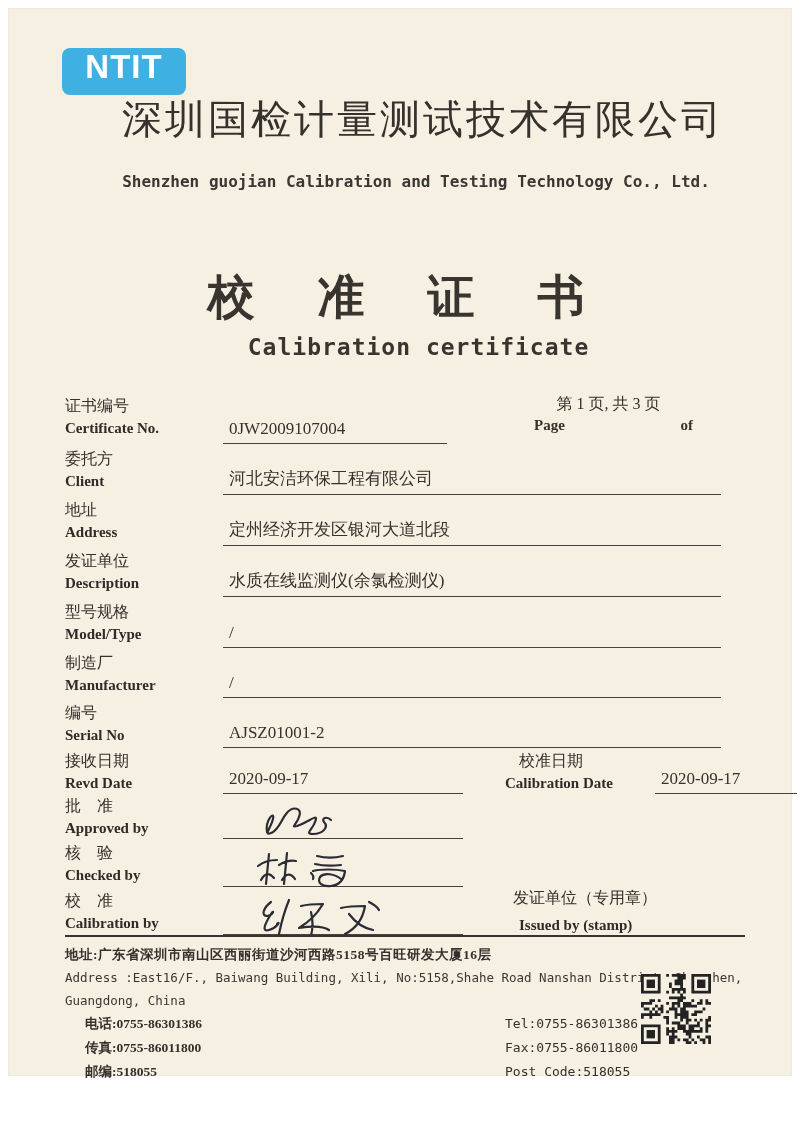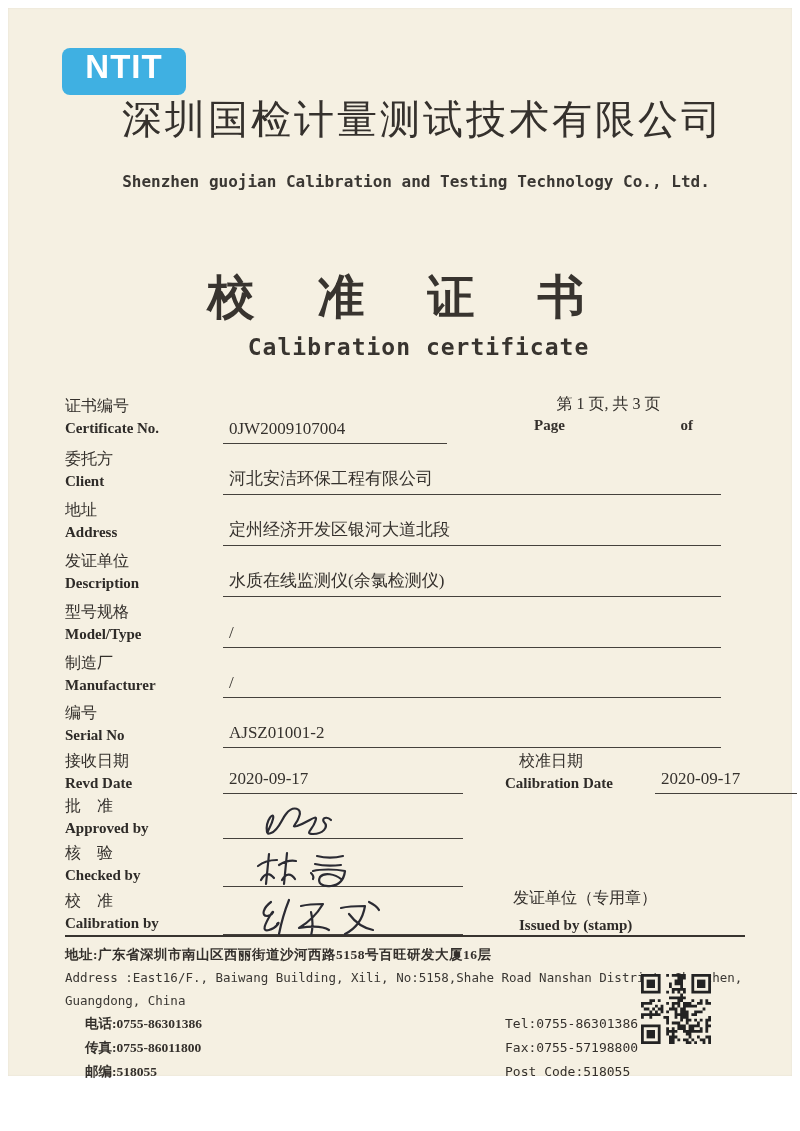--- a/index.html
+++ b/index.html
@@ -251,21 +251,21 @@
 
   <div class="footer">
     <div class="f-cn">地址:广东省深圳市南山区西丽街道沙河西路5158号百旺研发大厦16层</div>
     <div class="f-en">Address :East16/F., Baiwang Building, Xili, No:5158,Shahe Road Nanshan District, Shenzhen, Guangdong, China</div>
     <div class="f-grid">
       <span class="l">电话:0755-86301386</span>
       <span class="r">Tel:0755-86301386</span>
     </div>
     <div class="f-grid">
       <span class="l">传真:0755-86011800</span>
-      <span class="r">Fax:0755-57198800</span>
+      <span class="r">Fax:0755-86011800</span>
     </div>
     <div class="f-grid">
       <span class="l">邮编:518055</span>
       <span class="r">Post Code:518055</span>
     </div>
 
     <svg class="qr" viewBox="0 0 25 25">
       <rect x="0" y="0" width="25" height="25" fill="#f5f0e2"></rect>
       <g fill="#232323">
 

